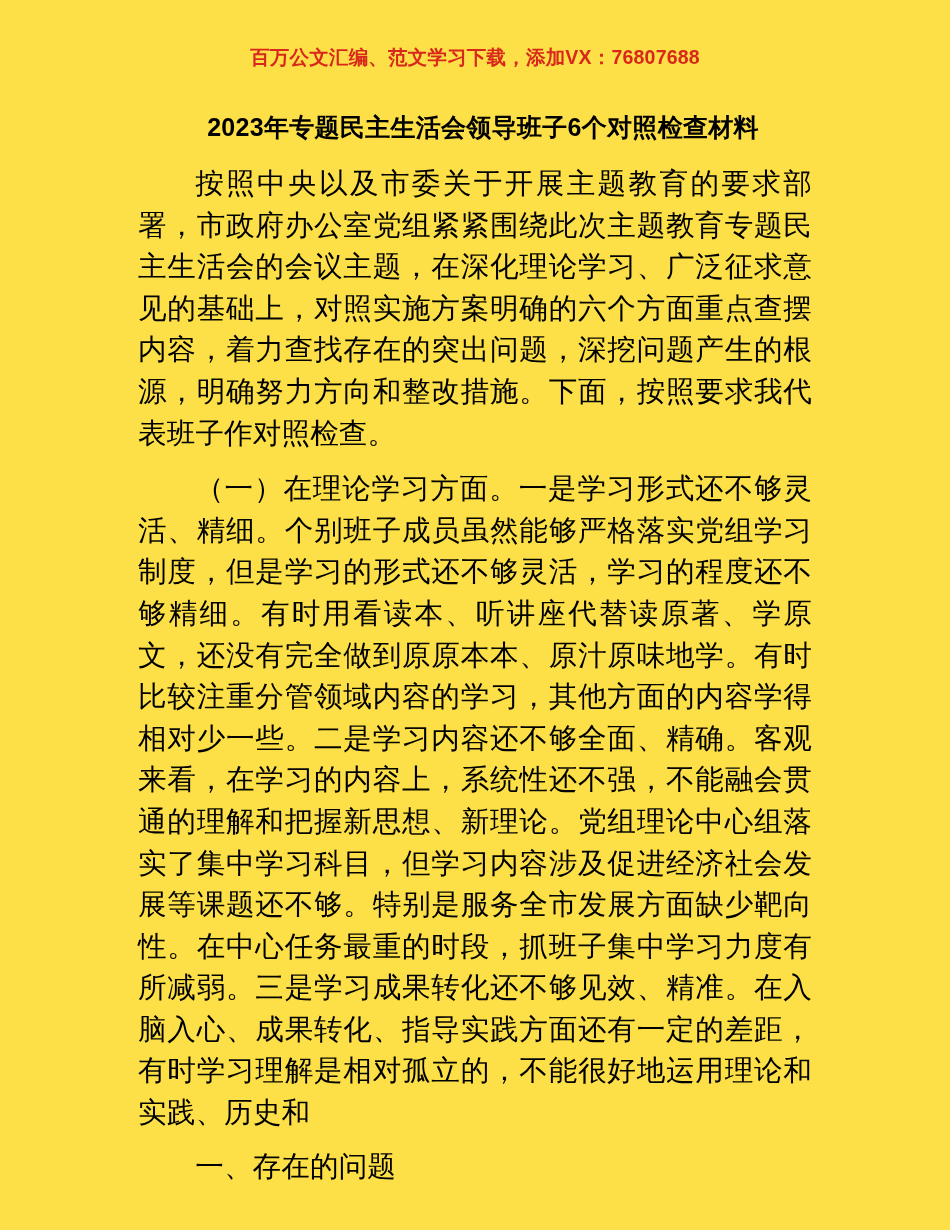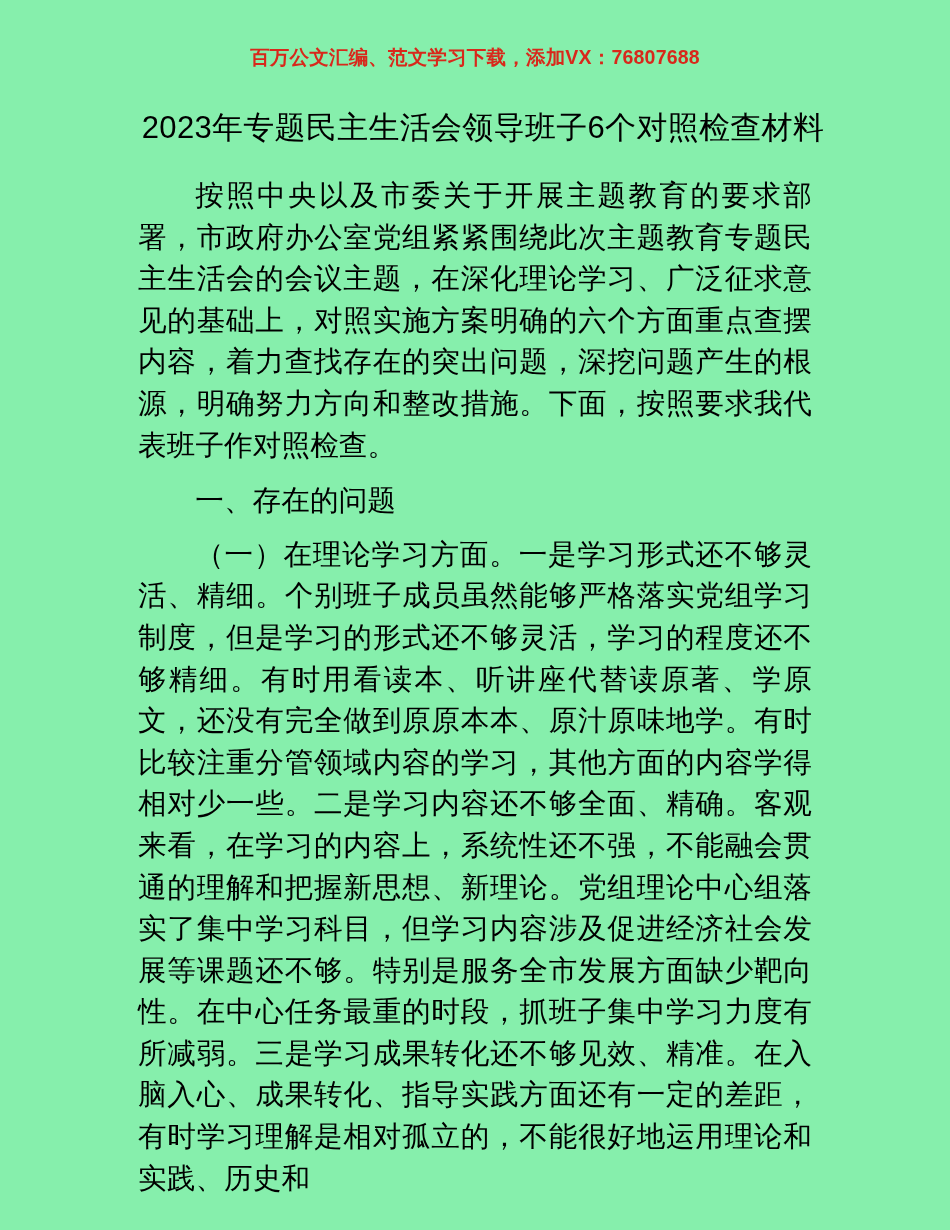--- a/index.html
+++ b/index.html
@@ -8,21 +8,21 @@
     background: #ffffff;
   }
   body {
     font-family: "Liberation Sans", "DejaVu Sans", sans-serif;
     color: #000000;
   }
   .page {
     position: relative;
     width: 950px;
     height: 1230px;
-    background: #86efac;
+    background: #fde047;
     overflow: hidden;
     box-sizing: border-box;
   }
   .watermark-bar {
     position: absolute;
     top: 44px;
     left: 0;
     width: 950px;
     text-align: center;
   }
@@ -35,26 +35,26 @@
     font-family: "Liberation Sans", "DejaVu Sans", sans-serif;
     white-space: nowrap;
   }
   .doc-body {
     position: absolute;
     top: 104px;
     left: 138px;
     width: 690px;
   }
   .doc-title {
-    font-size: 31px;
+    font-size: 25px;
     line-height: 47px;
     text-align: center;
-    font-weight: 400;
+    font-weight: 700;
     letter-spacing: 0.3px;
-    margin: 0 0 24px 0;
+    margin: 0 0 12px 0;
     word-break: break-all;
     font-family: "Liberation Sans", "DejaVu Sans", sans-serif;
   }
   .para {
     font-size: 28.6px;
     line-height: 41.6px;
     text-align: justify;
     text-justify: inter-ideograph;
     text-indent: 2em;
     margin: 0 16px 4px 0;
@@ -78,19 +78,19 @@
   <div class="watermark-bar">
     <span class="watermark-text">百万公文汇编、范文学习下载，添加VX：76807688</span>
   </div>
 
   <div class="doc-body">
 
     <h1 class="doc-title">2023年专题民主生活会领导班子6个对照检查材料</h1>
 
     <p class="para lead">按照中央以及市委关于开展主题教育的要求部署，市政府办公室党组紧紧围绕此次主题教育专题民主生活会的会议主题，在深化理论学习、广泛征求意见的基础上，对照实施方案明确的六个方面重点查摆内容，着力查找存在的突出问题，深挖问题产生的根源，明确努力方向和整改措施。下面，按照要求我代表班子作对照检查。</p>
 
+    <p class="para">（一）在理论学习方面。一是学习形式还不够灵活、精细。个别班子成员虽然能够严格落实党组学习制度，但是学习的形式还不够灵活，学习的程度还不够精细。有时用看读本、听讲座代替读原著、学原文，还没有完全做到原原本本、原汁原味地学。有时比较注重分管领域内容的学习，其他方面的内容学得相对少一些。二是学习内容还不够全面、精确。客观来看，在学习的内容上，系统性还不强，不能融会贯通的理解和把握新思想、新理论。党组理论中心组落实了集中学习科目，但学习内容涉及促进经济社会发展等课题还不够。特别是服务全市发展方面缺少靶向性。在中心任务最重的时段，抓班子集中学习力度有所减弱。三是学习成果转化还不够见效、精准。在入脑入心、成果转化、指导实践方面还有一定的差距，有时学习理解是相对孤立的，不能很好地运用理论和实践、历史和</p>
+
     <p class="para heading">一、存在的问题</p>
-
-    <p class="para">（一）在理论学习方面。一是学习形式还不够灵活、精细。个别班子成员虽然能够严格落实党组学习制度，但是学习的形式还不够灵活，学习的程度还不够精细。有时用看读本、听讲座代替读原著、学原文，还没有完全做到原原本本、原汁原味地学。有时比较注重分管领域内容的学习，其他方面的内容学得相对少一些。二是学习内容还不够全面、精确。客观来看，在学习的内容上，系统性还不强，不能融会贯通的理解和把握新思想、新理论。党组理论中心组落实了集中学习科目，但学习内容涉及促进经济社会发展等课题还不够。特别是服务全市发展方面缺少靶向性。在中心任务最重的时段，抓班子集中学习力度有所减弱。三是学习成果转化还不够见效、精准。在入脑入心、成果转化、指导实践方面还有一定的差距，有时学习理解是相对孤立的，不能很好地运用理论和实践、历史和</p>
 
   </div>
 
 </div>
 
 </body></html>

